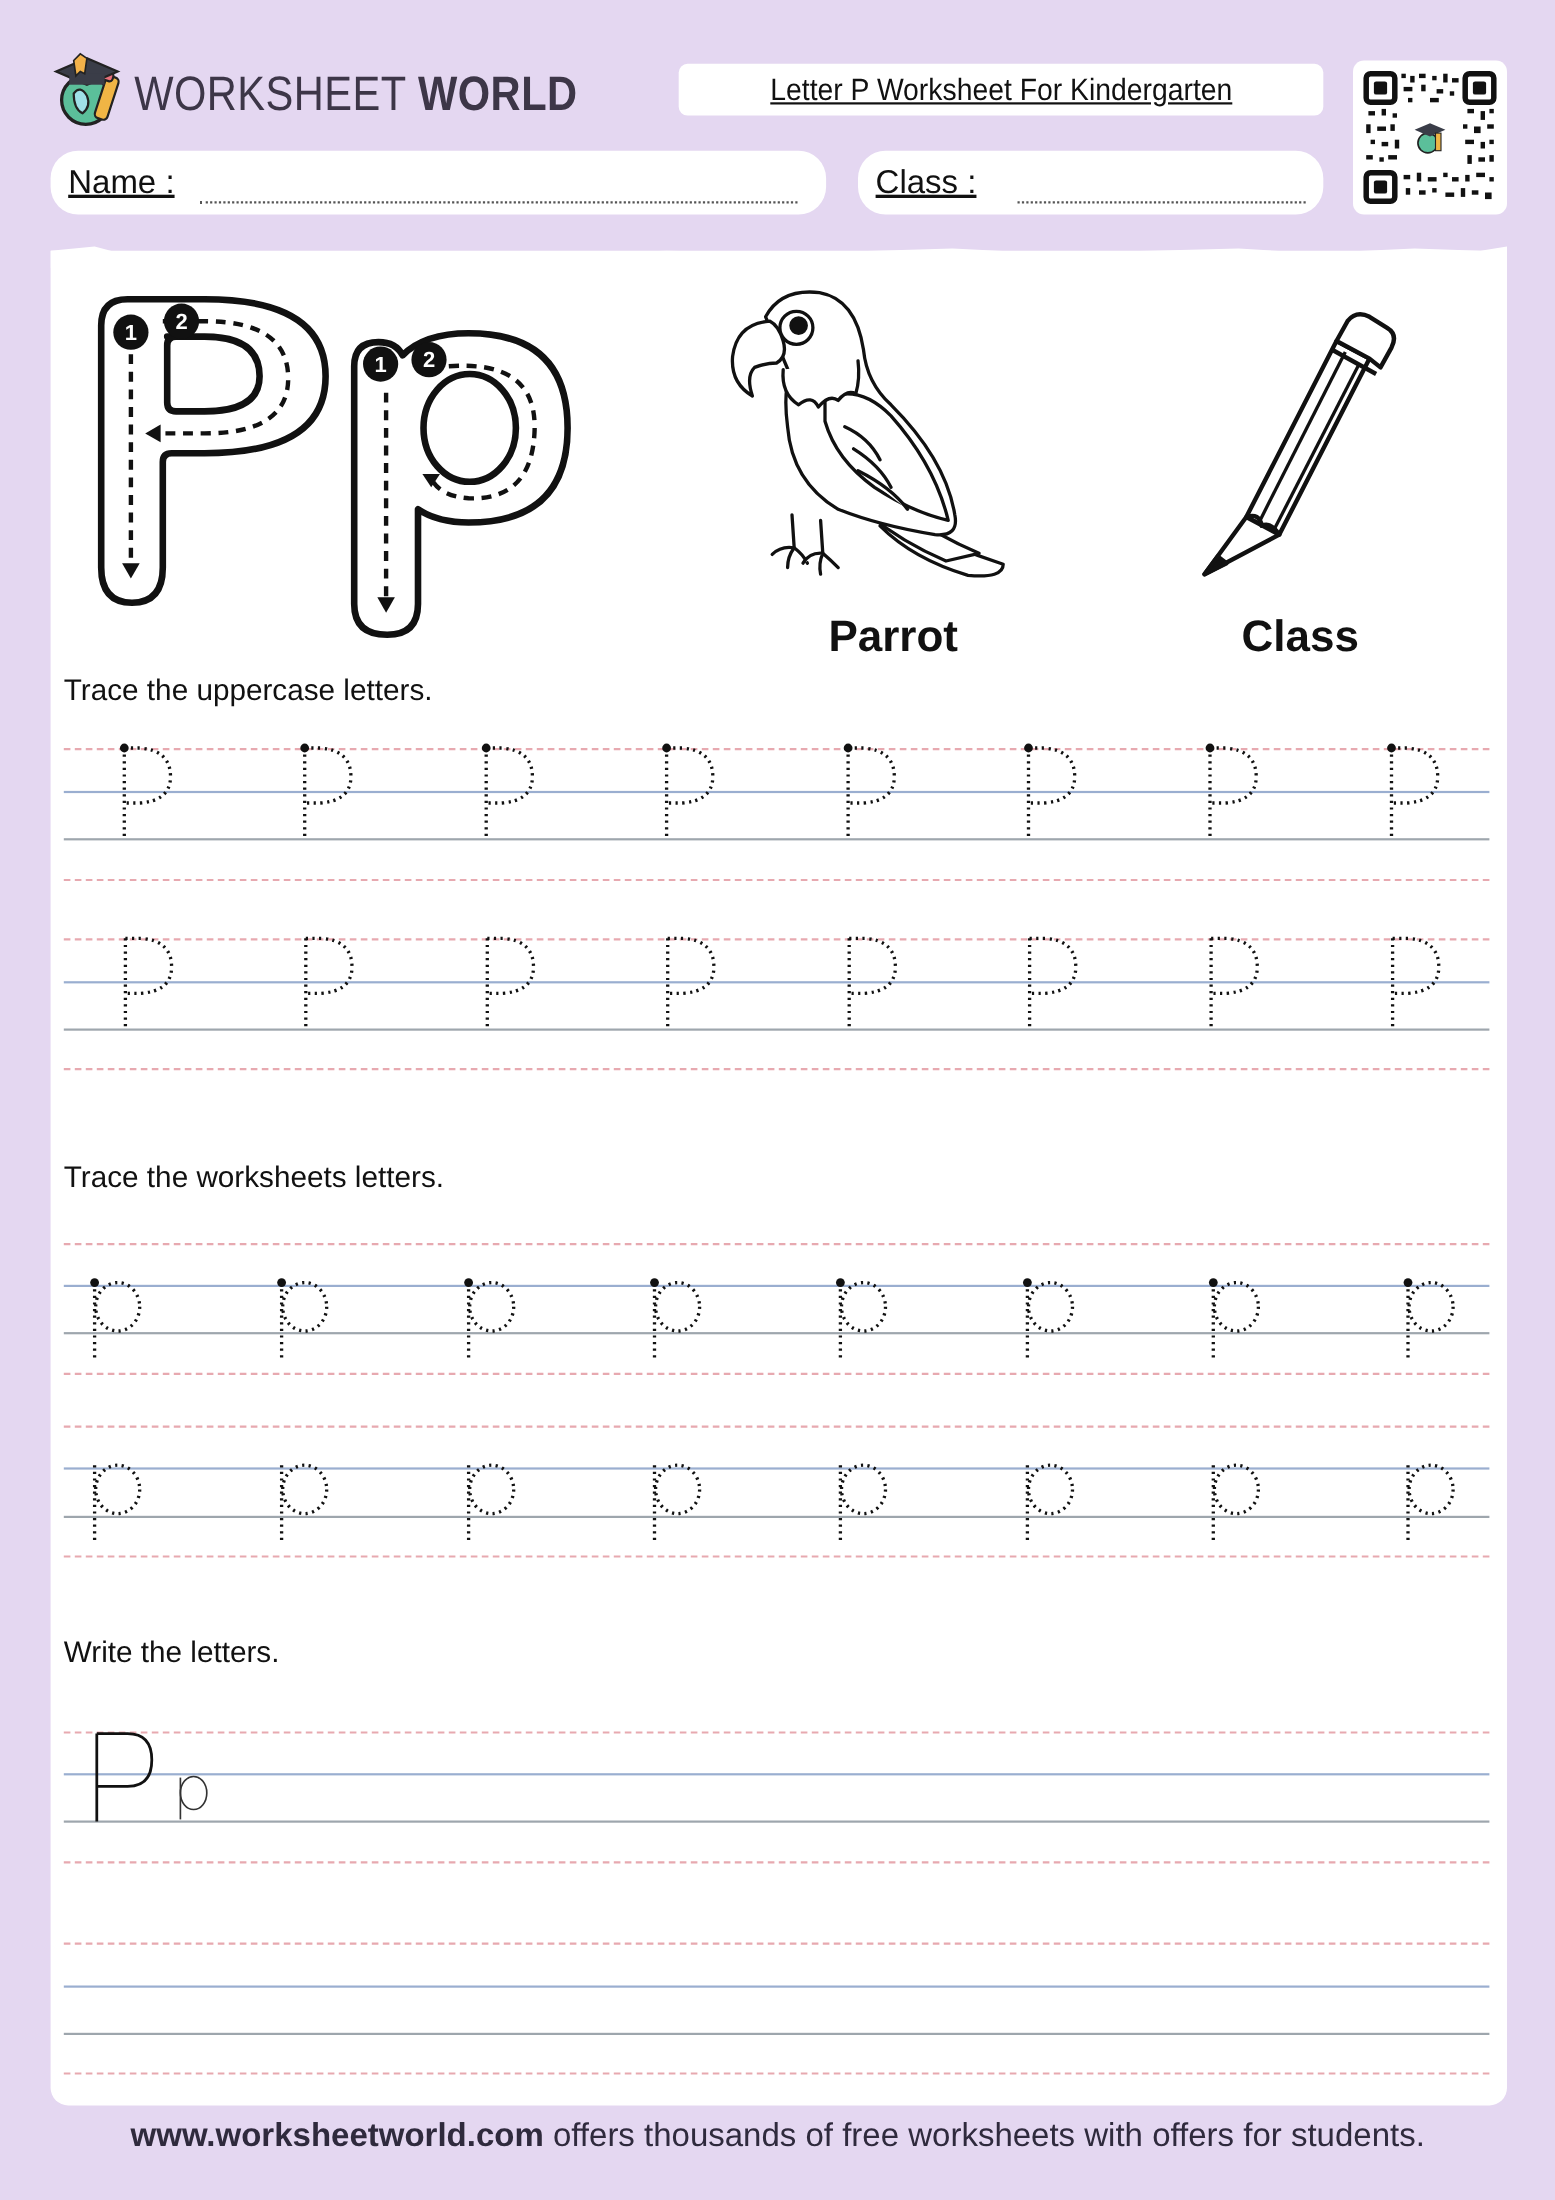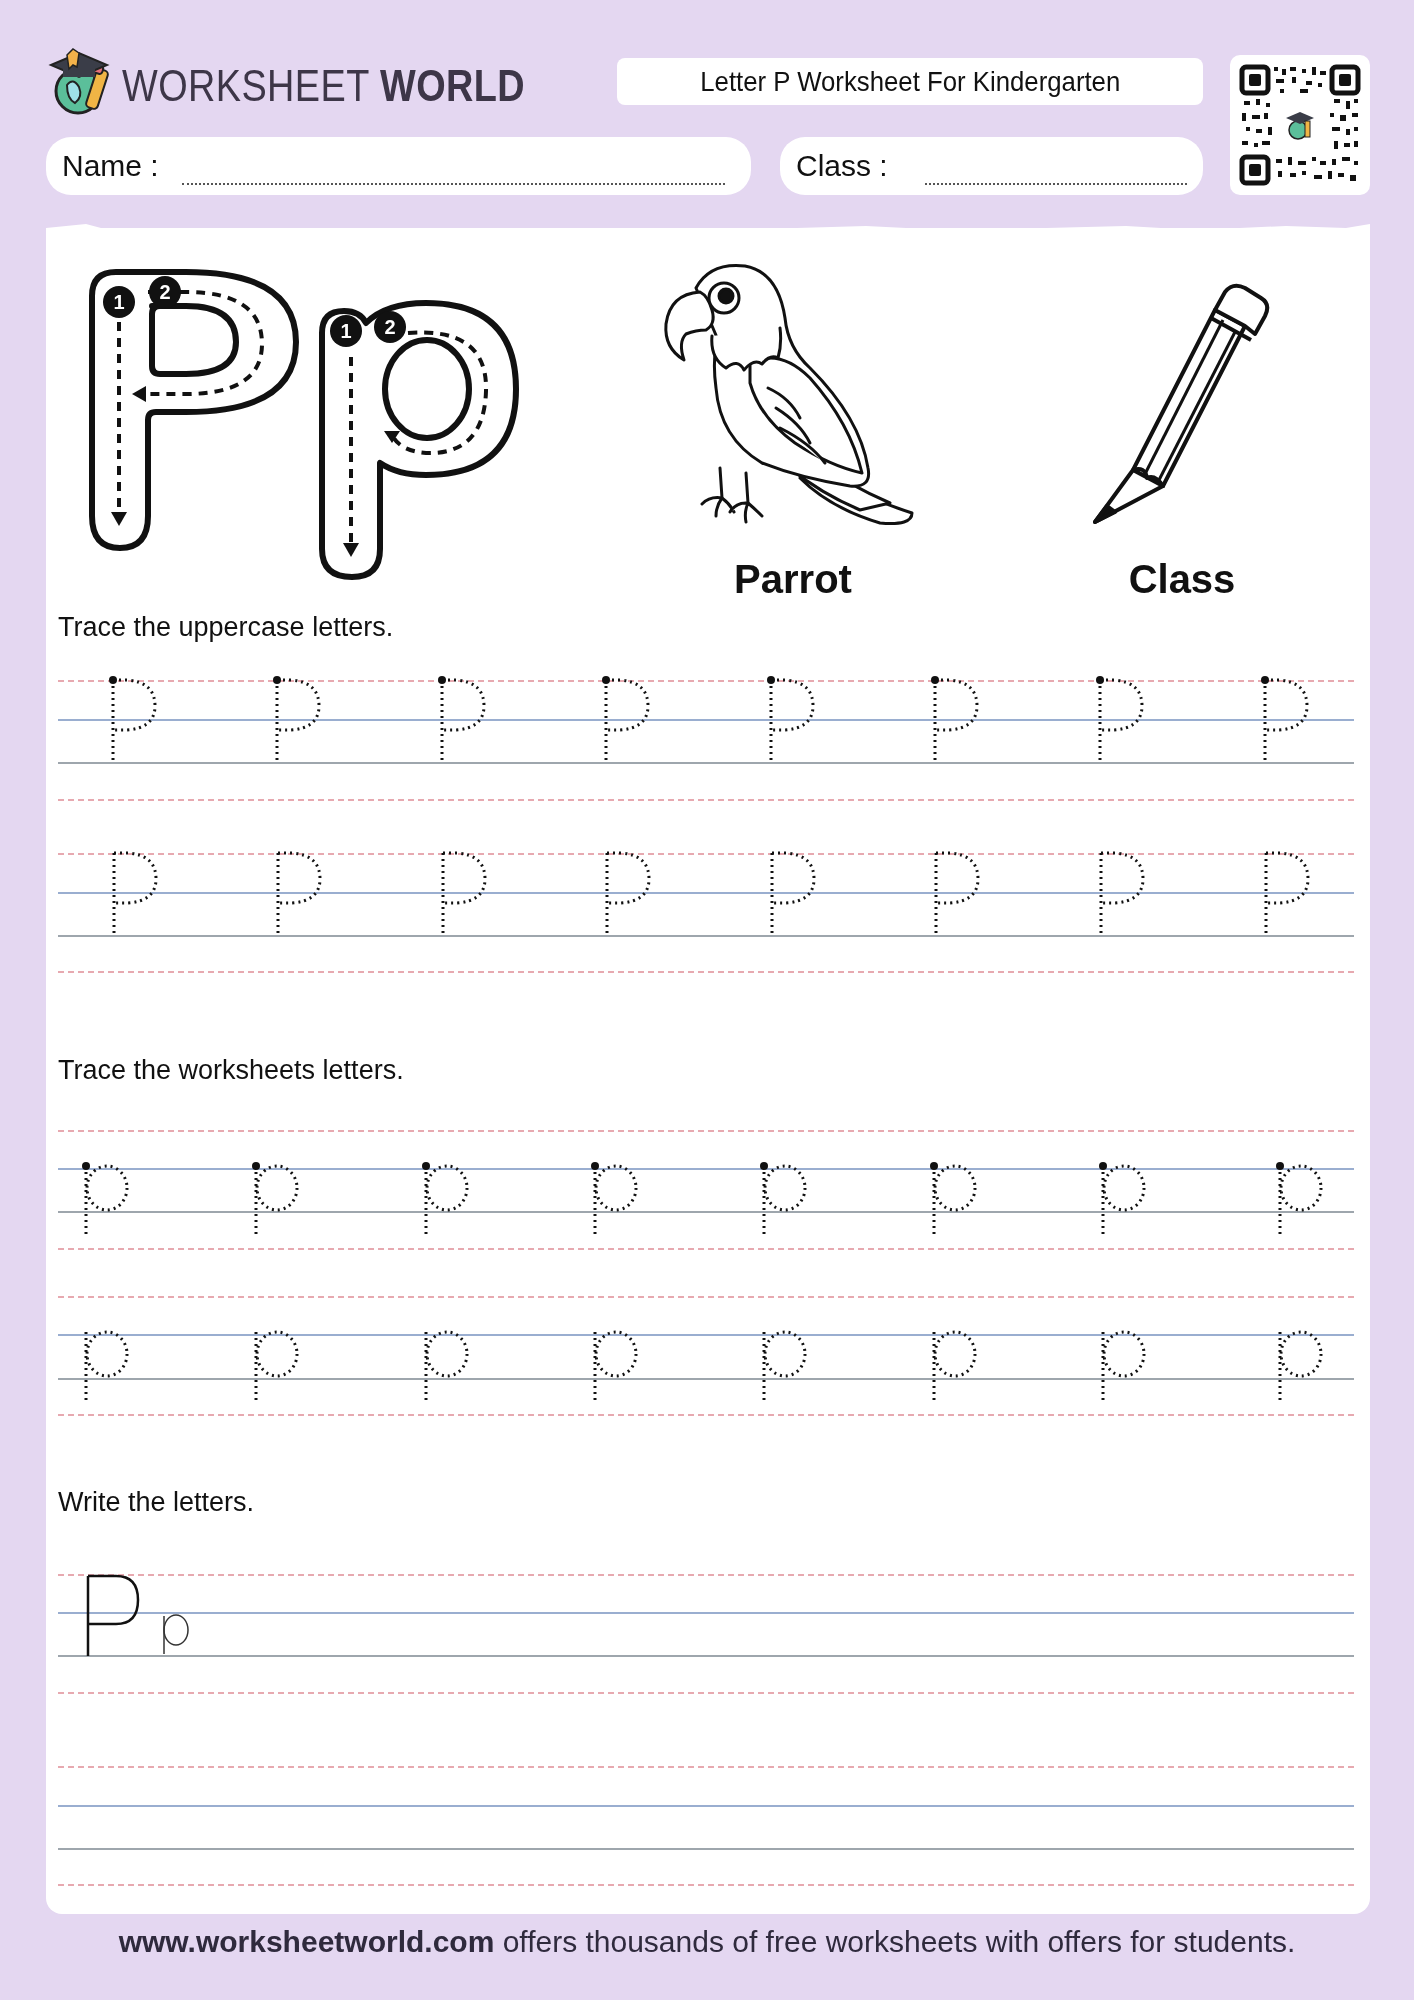--- a/index.html
+++ b/index.html
@@ -4,21 +4,21 @@
 <style>
   html, body { margin: 0; padding: 0; }
   body {
     width: 1414px; height: 2000px; position: relative; overflow: hidden;
     background: #e4d7f1;
     font-family: "Liberation Sans", "DejaVu Sans", sans-serif;
     color: #111;
   }
   .abs { position: absolute; }
   .box {
-    position: absolute; background: #fff; border-radius: 12px;
+    position: absolute; background: #fff; border-radius: 12px; text-decoration: underline;
   }
   .logo-text {
     position: absolute; left: 122px; top: 58px; font-size: 44px; line-height: 56px;
     color: #3d3648; letter-spacing: 0.5px; transform: scaleX(0.86); transform-origin: left center;
     white-space: nowrap;
   }
   .logo-text .light { font-weight: 400; }
   .logo-text .bold { font-weight: 700; }
   .title-box {
     left: 617px; top: 58px; width: 586px; height: 47px;
@@ -195,21 +195,21 @@
     <path d="M50 34 Q20 36 16 66 Q14 90 34 102 Q28 84 36 76 Q46 72 56 72 Q66 66 62 52 Q58 38 50 34Z"></path>
     <path d="M62 78 Q60 100 76 110 Q88 100 94 112 Q104 100 112 106 Q120 96 128 100 Q132 86 130 70"></path>
     <circle cx="74" cy="40" r="15"></circle>
     <circle cx="76" cy="38" r="7" fill="#111"></circle>
     <path d="M70 210 L72 240 M96 215 L98 245"></path>
     <path d="M72 240 Q60 238 52 246 M72 240 Q66 248 66 258 M72 240 Q80 246 84 254"></path>
     <path d="M98 245 Q86 244 80 254 M98 245 Q94 254 96 264 M98 245 Q106 252 112 258"></path>
     <path d="M118 130 Q140 140 150 160 M126 150 Q150 165 160 185 M130 170 Q160 185 175 205"></path>
   </g>
 </svg>
-<div class="word-label" style="left:663px;top:557px;">Parrot</div>
+<div class="word-label" style="left:682px;top:557px;">Parrot</div>
 
 <svg class="abs" style="left:1085px;top:280px;" width="190" height="250" viewBox="0 0 190 250">
   <g fill="#fff" stroke="#111" stroke-width="4" stroke-linejoin="round">
     <path d="M48 190 L130 30 L160 46 L78 206 Z"></path>
     <path d="M48 190 L10 242 L78 206 Z"></path>
     <path d="M10 242 L22 226 L30 232 Z" fill="#111"></path>
     <path d="M130 30 L140 12 Q148 2 160 8 L176 18 Q186 24 180 36 L170 54 L160 46 Z"></path>
     <line x1="126" y1="38" x2="166" y2="60"></line>
     <line x1="74" y1="200" x2="150" y2="52" stroke-width="3"></line>
     <line x1="60" y1="194" x2="138" y2="40" stroke-width="3"></line>

